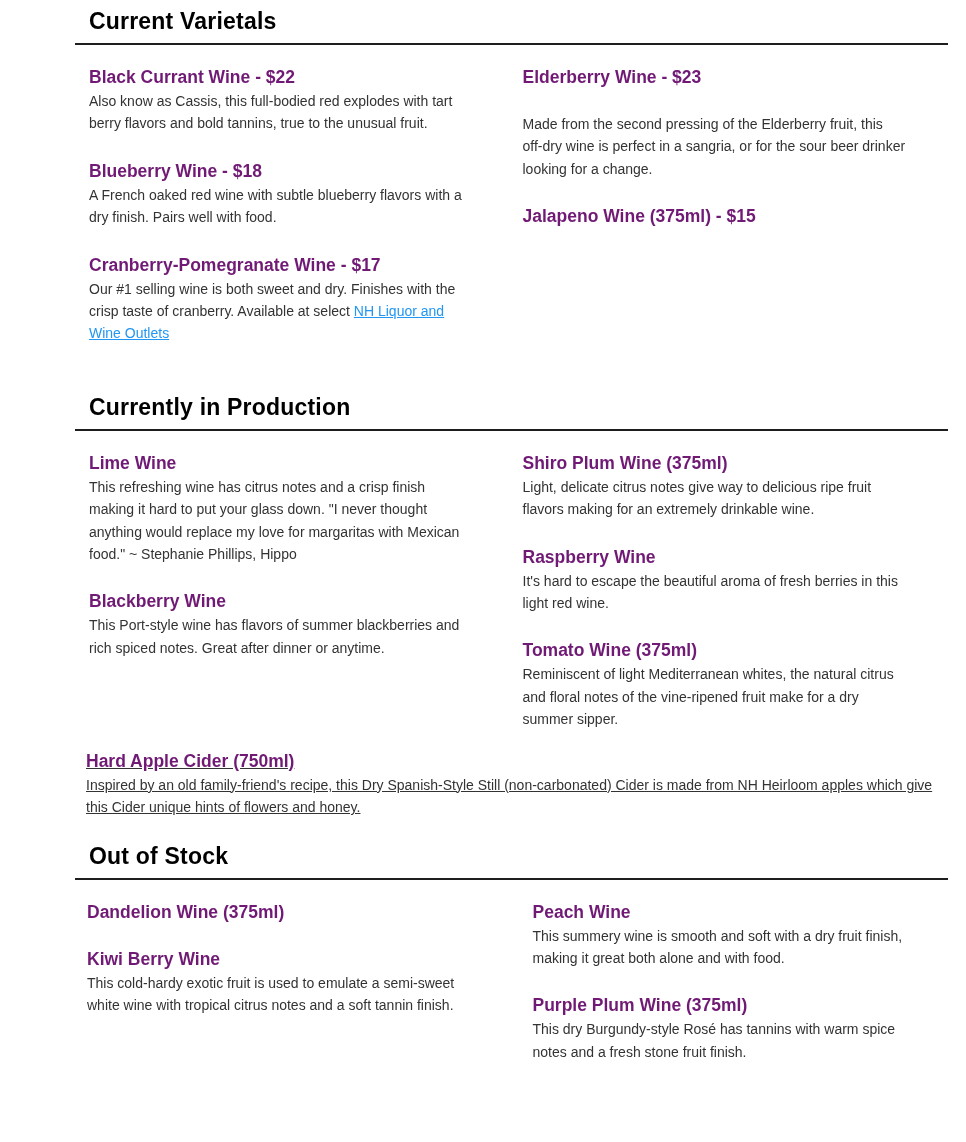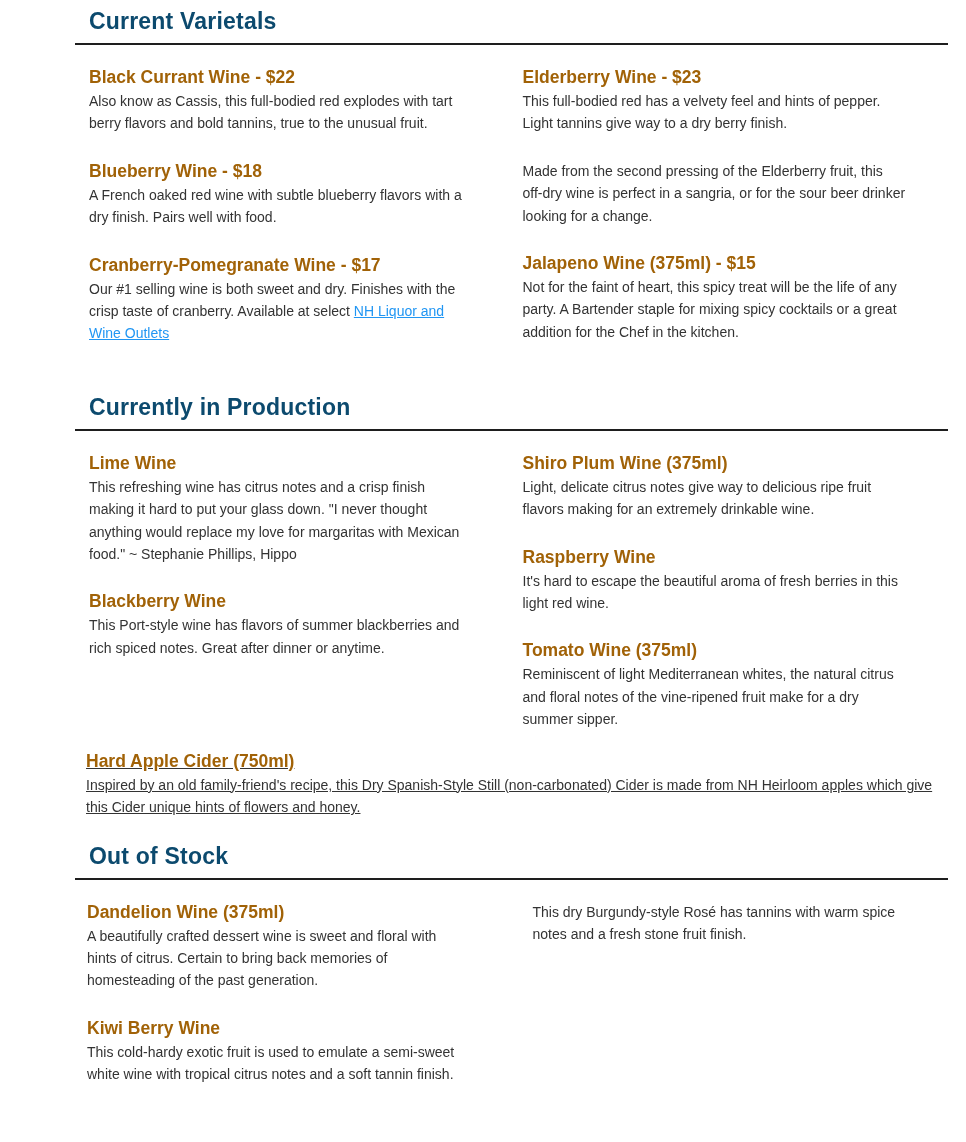--- a/index.html
+++ b/index.html
@@ -10,36 +10,36 @@
     font-family: "Liberation Sans", "DejaVu Sans", sans-serif;
     color: #333333;
     -webkit-font-smoothing: antialiased;
   }
   .page { width: 966px; padding: 6px 18px 30px 75px; }
   .menu-section { width: 873px; }
   .section-title {
     font-size: 23px;
     line-height: 27px;
     font-weight: 700;
-    color: #0c4a6e;
+    color: #000000;
     letter-spacing: 0.2px;
     margin: 24px 0 8px 14px;
   }
   .menu-section:first-child .section-title { margin-top: 2px; }
   .rule { height: 2px; background: #1e1e1e; width: 100%; }
   .columns { display: flex; padding-top: 21px; }
   .col { width: 50%; }
   .col.left  { padding: 0 40px 0 14px; }
   .col.right { padding: 0 42px 0 11px; }
   .item { margin-bottom: 25px; }
   .item-title {
     font-size: 17.5px;
     line-height: 22px;
     font-weight: 700;
-    color: #a16207;
+    color: #701a75;
     margin: 0 0 2px 0;
   }
   .item-desc {
     font-size: 14px;
     line-height: 22.4px;
     margin: 0;
     color: #333333;
   }
   .desc-link { color: #2196f3; text-decoration: underline; cursor: pointer; }
   .full-item { padding-left: 11px; padding-right: 8px; margin-top: -6px; text-decoration: underline; }
@@ -65,28 +65,26 @@
             <p class="item-desc"><span>A French oaked red wine with subtle blueberry flavors with a dry finish. Pairs well with food.</span></p>
           </div>
           <div class="item">
             <h3 class="item-title">Cranberry-Pomegranate Wine - $17</h3>
             <p class="item-desc"><span>Our #1 selling wine is both sweet and dry. Finishes with the crisp taste of cranberry. Available at select </span><a class="desc-link" href="#">NH Liquor and Wine Outlets</a></p>
           </div>
         </div>
         <div class="col right">
           <div class="item">
             <h3 class="item-title">Elderberry Wine - $23</h3>
-            <p class="item-desc"><span>This full-bodied red has a velvety feel and hints of pepper. Light tannins give way to a dry berry finish.</span></p>
           </div>
           <div class="item">
             <p class="item-desc"><span>Made from the second pressing of the Elderberry fruit, this off-dry wine is perfect in a sangria, or for the sour beer drinker looking for a change.</span></p>
           </div>
           <div class="item">
             <h3 class="item-title">Jalapeno Wine (375ml) - $15</h3>
-            <p class="item-desc"><span>Not for the faint of heart, this spicy treat will be the life of any party. A Bartender staple for mixing spicy cocktails or a great addition for the Chef in the kitchen.</span></p>
           </div>
         </div>
       </div>
     </section>
     <section class="menu-section">
       <h2 class="section-title">Currently in Production</h2>
       <div class="rule"></div>
       <div class="columns">
         <div class="col left">
           <div class="item">
@@ -120,27 +118,31 @@
         </div>
       </div>
     </section>
     <section class="menu-section oos">
       <h2 class="section-title">Out of Stock</h2>
       <div class="rule"></div>
       <div class="columns">
         <div class="col left">
           <div class="item">
             <h3 class="item-title">Dandelion Wine (375ml)</h3>
-            <p class="item-desc"><span>A beautifully crafted dessert wine is sweet and floral with hints of citrus. Certain to bring back memories of homesteading of the past generation.</span></p>
           </div>
           <div class="item">
             <h3 class="item-title">Kiwi Berry Wine</h3>
             <p class="item-desc"><span>This cold-hardy exotic fruit is used to emulate a semi-sweet white wine with tropical citrus notes and a soft tannin finish.</span></p>
           </div>
         </div>
         <div class="col right">
           <div class="item">
+            <h3 class="item-title">Peach Wine</h3>
+            <p class="item-desc"><span>This summery wine is smooth and soft with a dry fruit finish, making it great both alone and with food.</span></p>
+          </div>
+          <div class="item">
+            <h3 class="item-title">Purple Plum Wine (375ml)</h3>
             <p class="item-desc"><span>This dry Burgundy-style Rosé has tannins with warm spice notes and a fresh stone fruit finish.</span></p>
           </div>
         </div>
       </div>
     </section>
   </div>
 
 </body></html>

